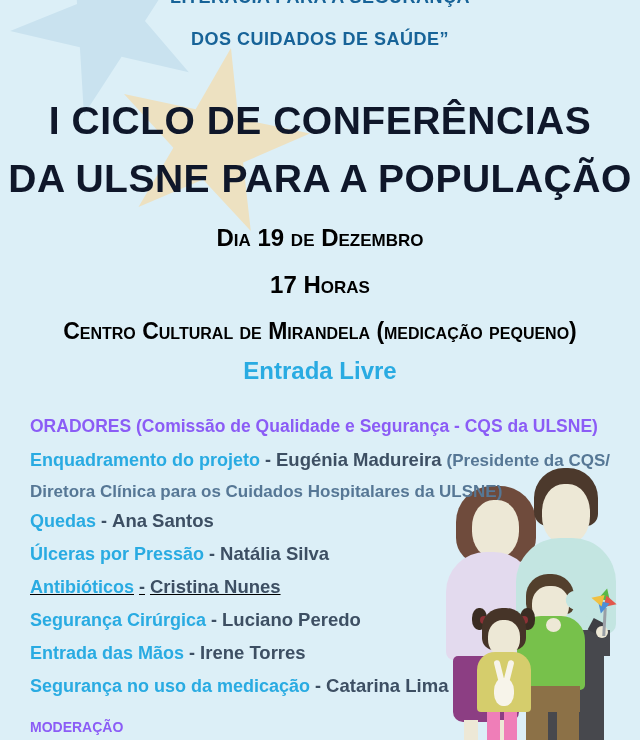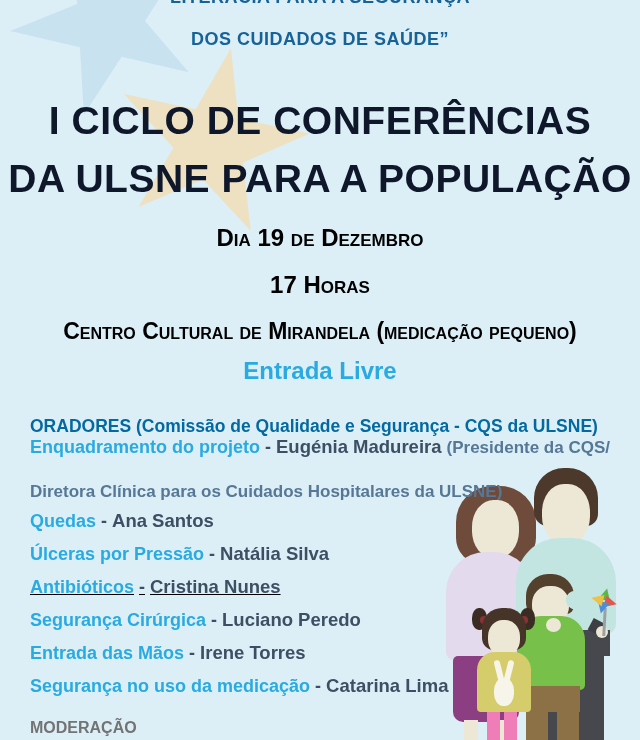--- a/index.html
+++ b/index.html
@@ -26,35 +26,35 @@
   .title1{top:99px;}
   .title2{top:157px;}
   .smallcaps{font-variant:small-caps;}
   .info{font-weight:bold;font-size:24px;color:#000000;}
   .date{top:224px;}
   .time{top:271px;}
   .venue{top:318px;font-size:23px;}
   .entrada{top:357px;font-weight:bold;font-size:24px;color:#29ABE2;}
   
   .spk{position:absolute;left:30px;width:595px;font-weight:bold;white-space:nowrap;z-index:2;}
-  .heading{top:416px;font-size:17.5px;color:#0369a1;}
+  .heading{top:416px;font-size:17.5px;color:#8b5cf6;}
   .row{font-size:18px;}
   .topic{color:#29ABE2;}
   .sep{color:#3D4F63;margin:0 5px;}
   .name{color:#3D4F63;font-size:18.5px;}
   .role{color:#567795;font-size:17px;}
-  .r0a{top:436px;}
+  .r0a{top:449px;}
   .r0b{top:481px;}
   .r1{top:510px;}
   .r2{top:543px;}
   .r3{top:576px;text-decoration:underline;}
   .r4{top:609px;}
   .r5{top:642px;}
   .r6{top:675px;}
-  .moderation{top:719px;font-size:16px;color:#737373;}
+  .moderation{top:719px;font-size:14px;color:#8b5cf6;}
   
   .family{position:absolute;left:440px;top:468px;width:200px;height:272px;z-index:1;}
   .family div{position:absolute;}
   .hair-mom{left:16px;top:18px;width:80px;height:78px;background:#6F4B3C;border-radius:36px 36px 26px 26px;}
   .face{background:#EDE8D6;border-radius:46%;}
   .face-mom{left:32px;top:32px;width:47px;height:58px;}
   .torso-mom{left:6px;top:84px;width:88px;height:108px;background:#E3DAEE;border-radius:40px 40px 8px 8px;}
   .skirt-mom{left:13px;top:188px;width:66px;height:66px;background:#8C3E83;border-radius:5px 5px 10px 10px;}
   .leg-mom1{left:24px;top:252px;width:14px;height:22px;background:#EDE8D6;}
   .leg-mom2{left:50px;top:252px;width:14px;height:22px;background:#EDE8D6;}

